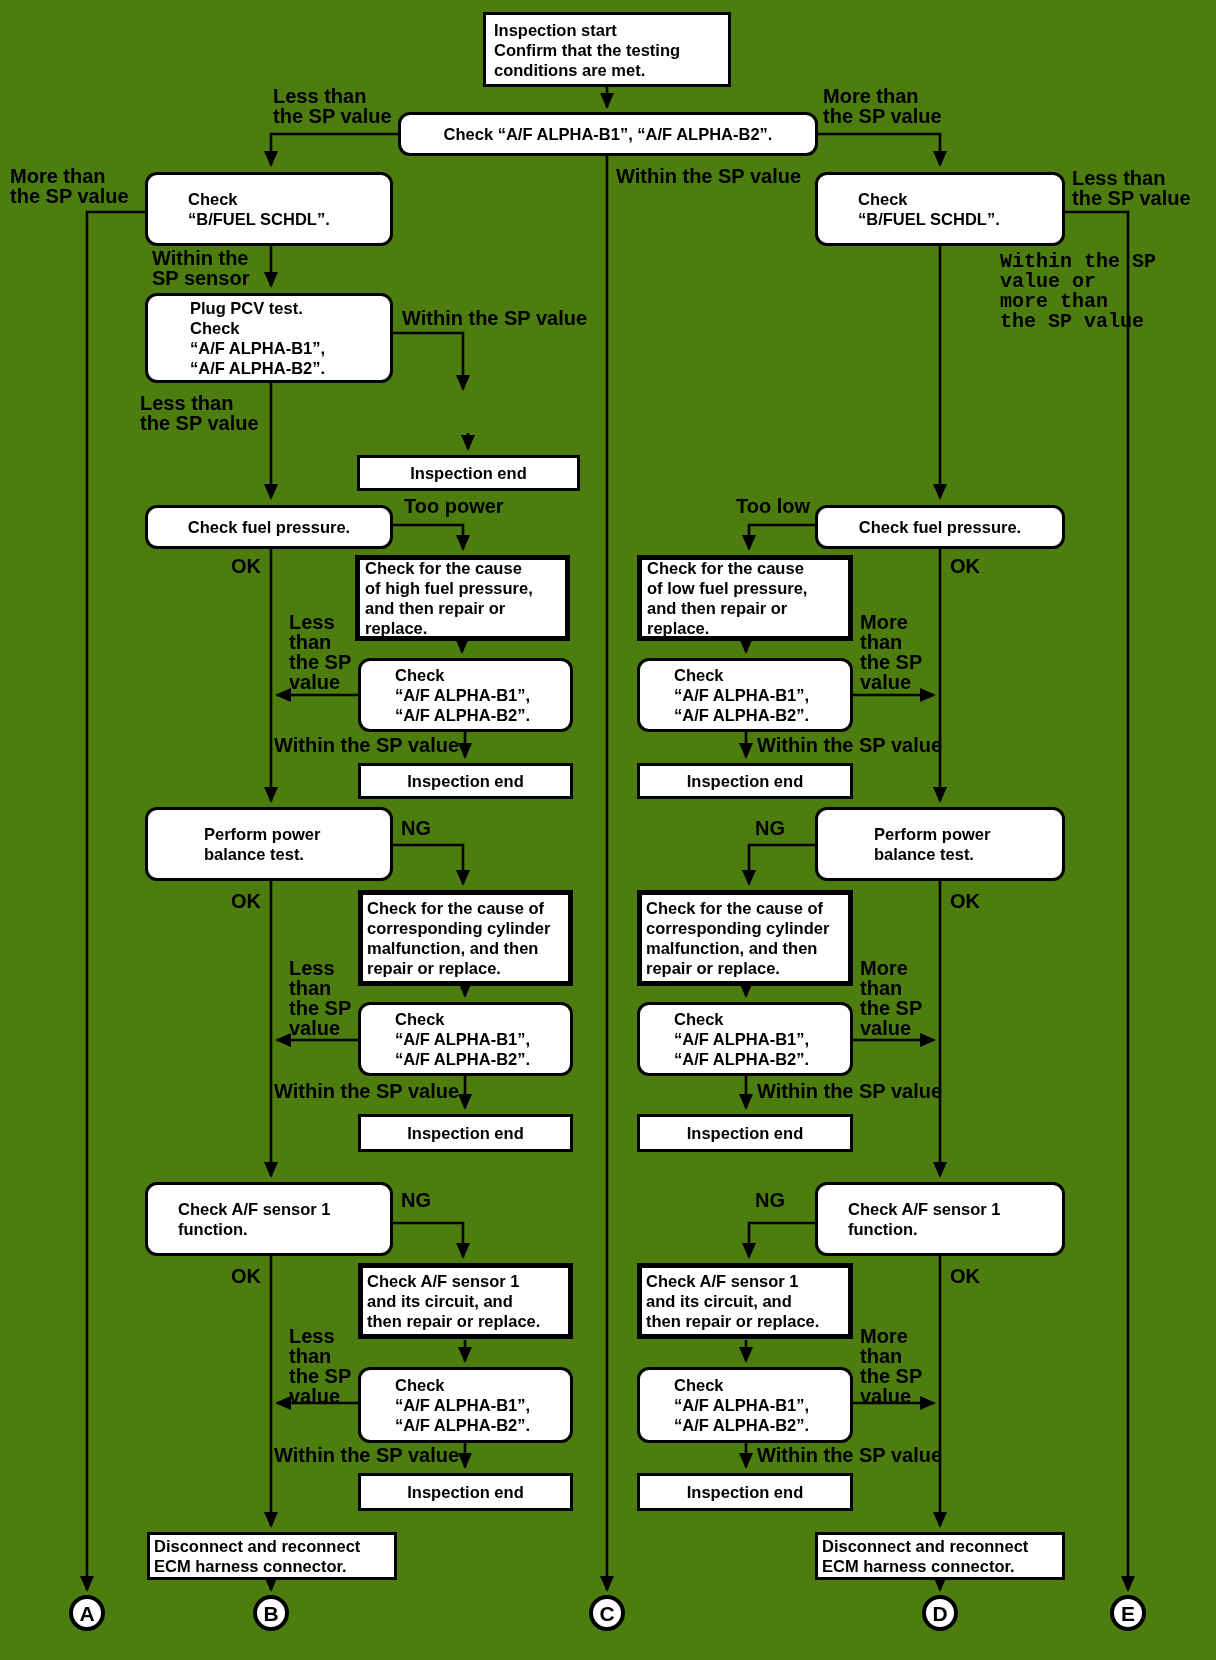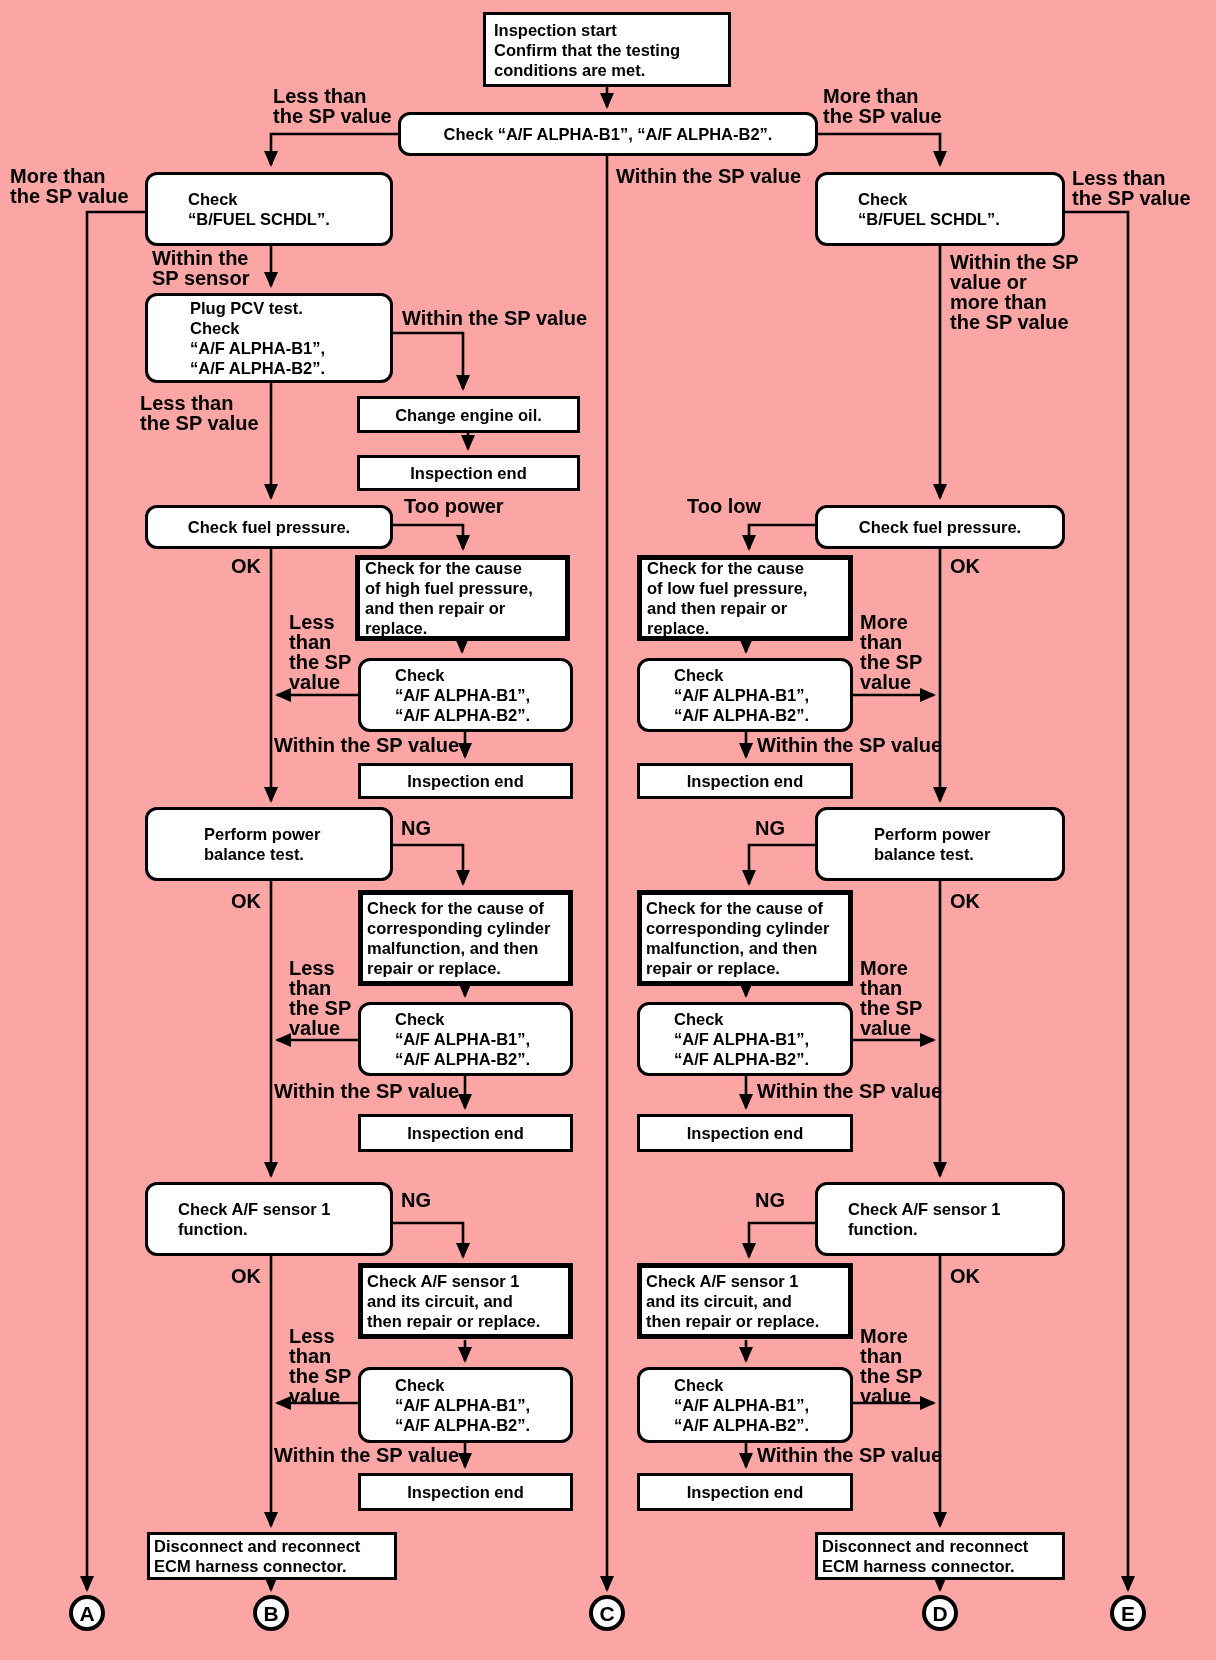--- a/index.html
+++ b/index.html
@@ -1,16 +1,16 @@
 <!DOCTYPE html>
 <html><head>
 <meta charset="utf-8">
 <style>
   html,body{margin:0;padding:0;background:#fff;}
-  #stage{position:relative;width:1216px;height:1660px;background:#fca5a5;
+  #stage{position:relative;width:1216px;height:1660px;background:#4d7c0f;
          font-family:"Liberation Sans",sans-serif;font-weight:bold;color:#000;overflow:hidden;}
   #wires{position:absolute;left:0;top:0;width:1216px;height:1660px;}
   .node{position:absolute;box-sizing:border-box;border:3px solid #000;background:#fff;
         white-space:pre-line;font-size:16.5px;line-height:20px;display:flex;align-items:center;}
   .round{border-radius:12px;}
   .thick{border-width:5px;}
   .ctr{justify-content:center;text-align:center;}
   .lbl{position:absolute;white-space:pre-line;font-size:20px;line-height:20px;}
   .rt{text-align:right;}
   .conn{position:absolute;width:36px;height:36px;box-sizing:border-box;border:4px solid #000;
@@ -89,39 +89,38 @@
 the SP value</div>
   <div class="lbl" style="left:1072px;top:168px;">Less than
 the SP value</div>
 
   <div class="node round" style="left:145px;top:172px;width:248px;height:74px;padding-left:40px;">Check
 “B/FUEL SCHDL”.</div>
   <div class="node round" style="left:815px;top:172px;width:250px;height:74px;padding-left:40px;">Check
 “B/FUEL SCHDL”.</div>
   <div class="lbl" style="left:152px;top:248px;">Within the
 SP sensor</div>
-  <div class="lbl" style="left:950px;top:252px;">Within the SP
+  <div class="lbl" style="left:1000px;top:252px;font-family:Liberation Mono, monospace;">Within the SP
 value or
 more than
 the SP value</div>
 
   <div class="node round" style="left:145px;top:293px;width:248px;height:90px;padding-left:42px;">Plug PCV test.
 Check
 “A/F ALPHA-B1”,
 “A/F ALPHA-B2”.</div>
   <div class="lbl" style="left:402px;top:308px;">Within the SP value</div>
-  <div class="node ctr" style="left:357px;top:396px;width:223px;height:37px;">Change engine oil.</div>
   <div class="node ctr" style="left:357px;top:455px;width:223px;height:36px;">Inspection end</div>
   <div class="lbl" style="left:140px;top:393px;">Less than
 the SP value</div>
 
   <div class="node round ctr" style="left:145px;top:505px;width:248px;height:44px;">Check fuel pressure.</div>
   <div class="node round ctr" style="left:815px;top:505px;width:250px;height:44px;">Check fuel pressure.</div>
   <div class="lbl" style="left:404px;top:496px;">Too power</div>
-  <div class="lbl rt" style="left:680px;top:496px;width:88px;text-align:center;">Too low</div>
+  <div class="lbl rt" style="left:722px;top:496px;width:88px;">Too low</div>
   <div class="lbl" style="left:231px;top:556px;">OK</div>
   <div class="lbl" style="left:950px;top:556px;">OK</div>
 
   <div class="node thick" style="left:355px;top:555px;width:215px;height:86px;padding-left:5px;">Check for the cause
 of high fuel pressure,
 and then repair or
 replace.</div>
   <div class="node thick" style="left:637px;top:555px;width:216px;height:86px;padding-left:5px;">Check for the cause
 of low fuel pressure,
 and then repair or

